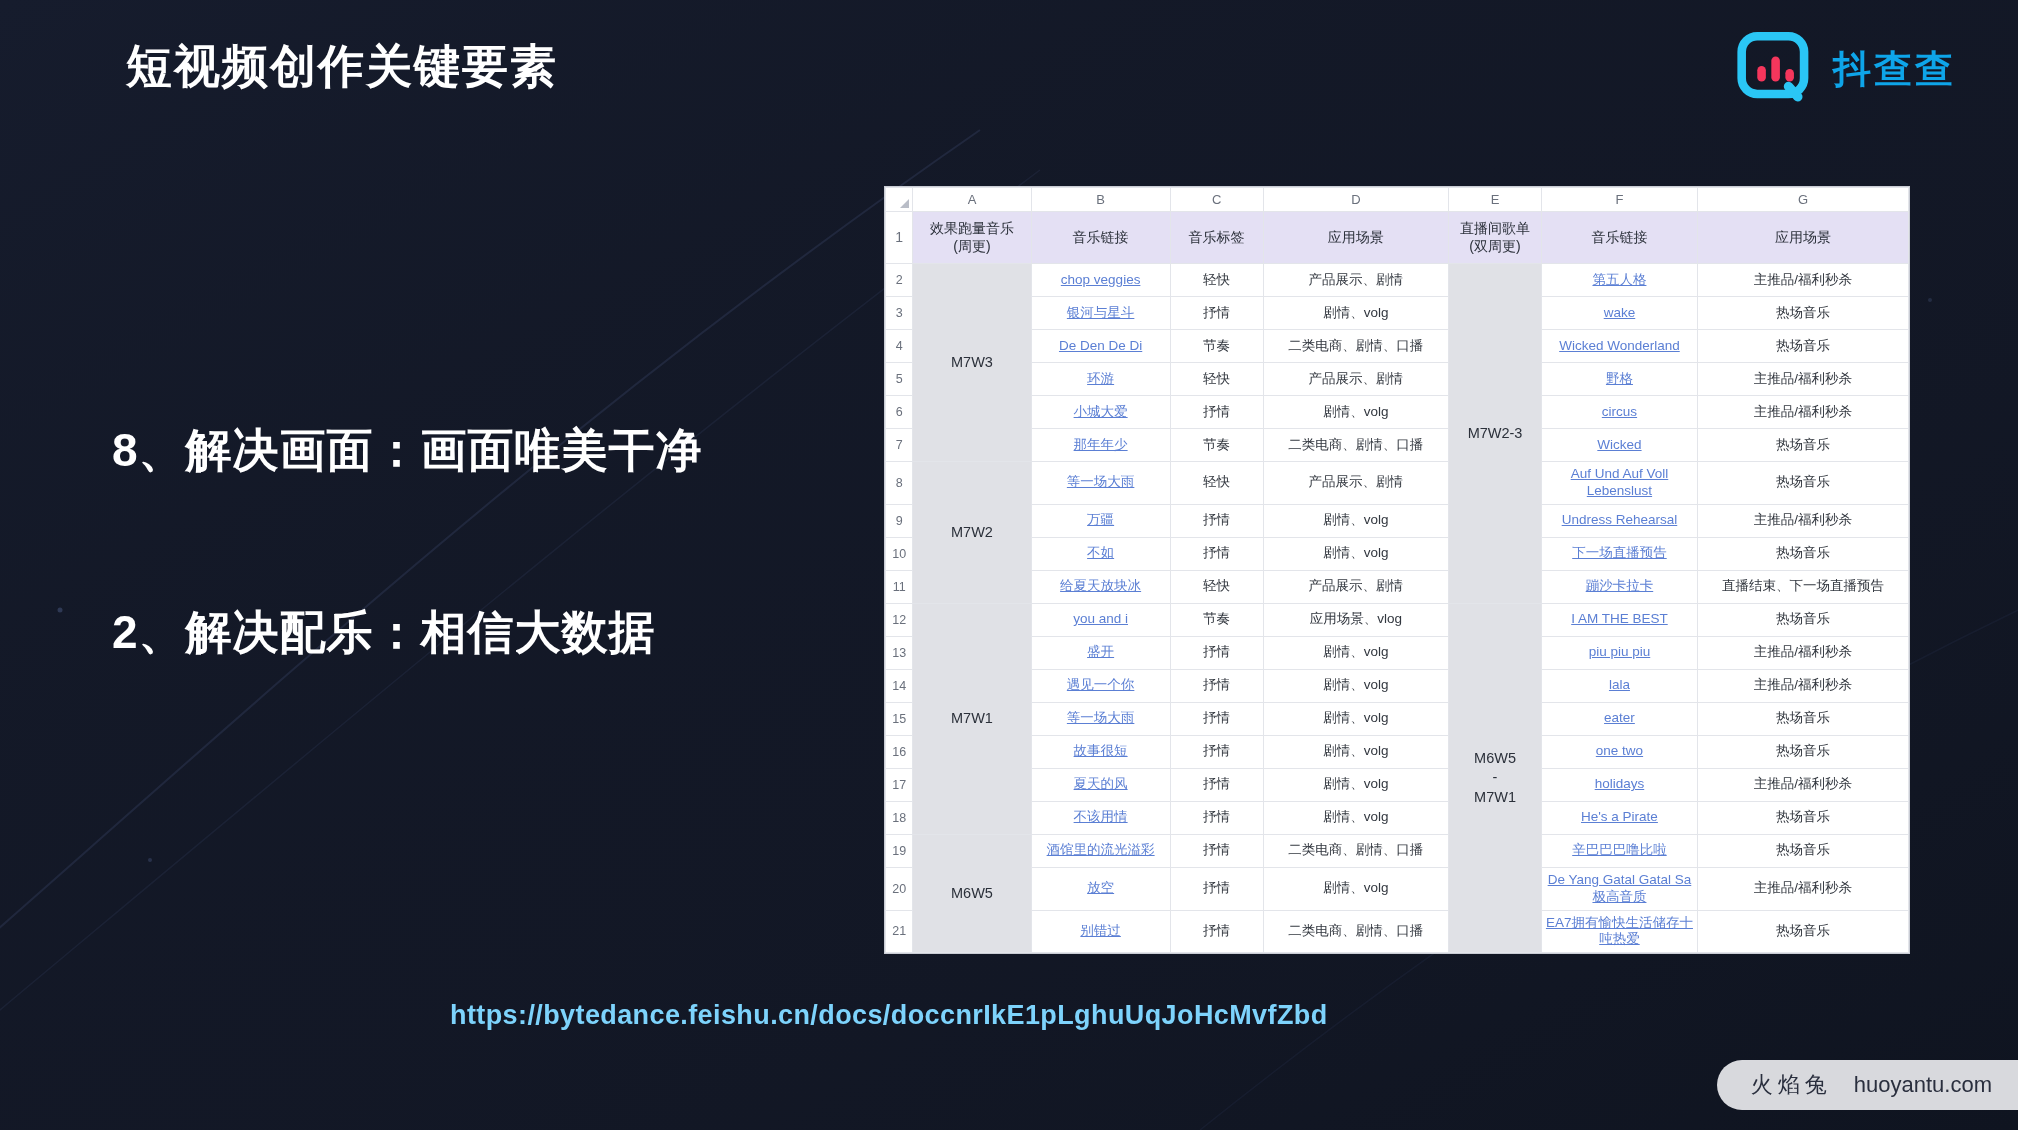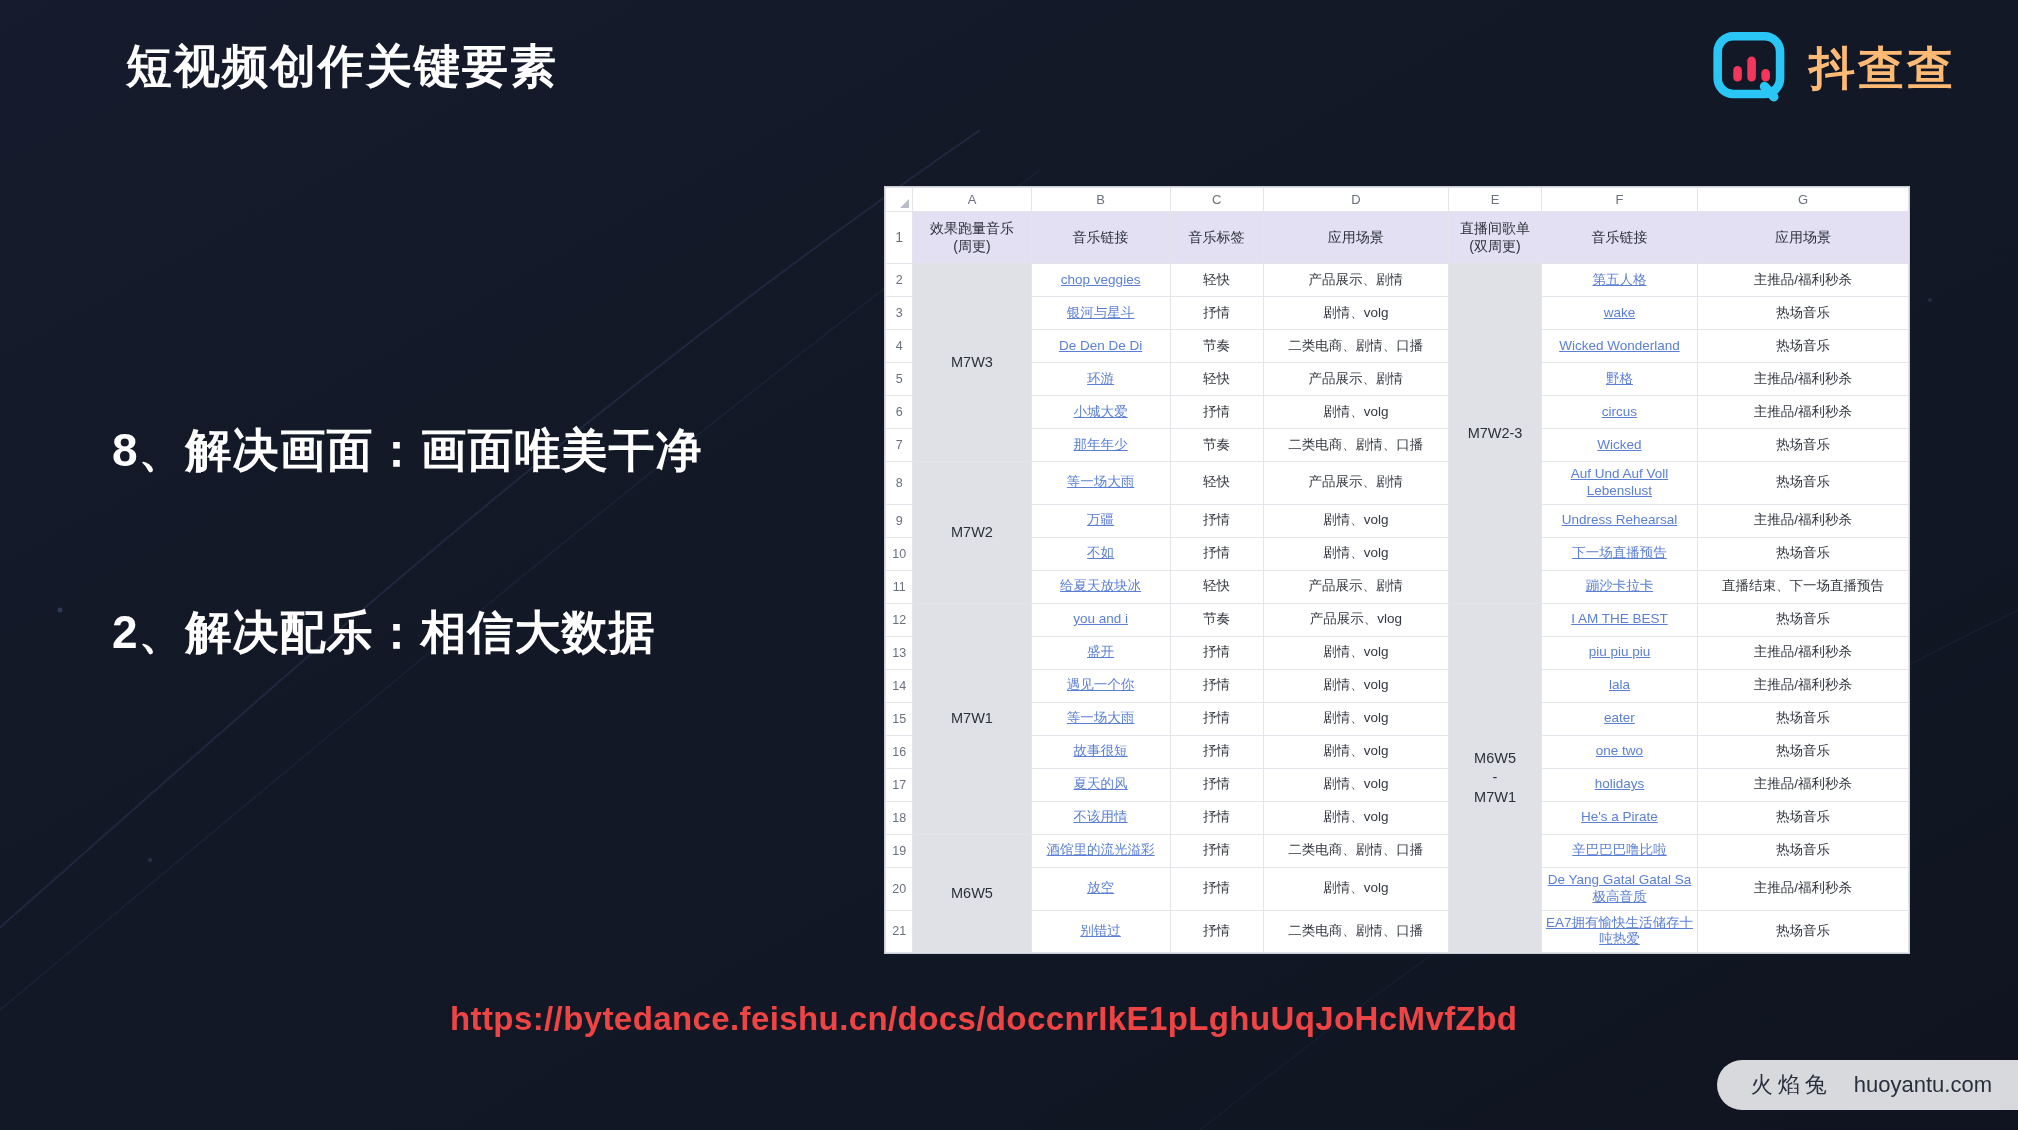--- a/index.html
+++ b/index.html
@@ -25,23 +25,23 @@
   }
   #brand-logo {
     position: absolute;
     right: 62px; top: 30px;
     display: flex;
     align-items: center;
     gap: 18px;
   }
   #brand-logo .mark { width: 78px; height: 78px; display: block; }
   #brand-logo .wordmark {
-    font-size: 46px;
+    font-size: 38px;
     font-weight: 700;
-    color: #fdba74;
+    color: #0ea5e9;
     letter-spacing: 3px;
     white-space: nowrap;
   }
 
   
   .bullet {
     position: absolute;
     left: 112px;
     font-size: 46px;
     font-weight: 700;
@@ -49,23 +49,23 @@
     letter-spacing: 1px;
     white-space: nowrap;
   }
   #bullet-0 { top: 420px; }
   #bullet-1 { top: 602px; }
 
   
   #doc-url {
     position: absolute;
     left: 450px; top: 1000px;
-    font-size: 33px;
+    font-size: 27px;
     font-weight: 700;
-    color: #ef4444;
+    color: #7dd3fc;
     letter-spacing: 0.4px;
     white-space: nowrap;
   }
 
   
   #watermark {
     position: absolute;
     right: 0px; bottom: 20px;
     background: #d8d9dd;
     color: #2a2f3e;
@@ -315,21 +315,21 @@
           <td class="cell">轻快</td>
           <td class="cell">产品展示、剧情</td>
           <td class="link">蹦沙卡拉卡</td>
           <td class="cell">直播结束、下一场直播预告</td>
         </tr>
         <tr class="r-tall">
           <td class="rowhead">12</td>
           <td class="group" rowspan="7">M7W1</td>
           <td class="link">you and i</td>
           <td class="cell">节奏</td>
-          <td class="cell">产品展示、vlog</td>
+          <td class="cell">应用场景、vlog</td>
           <td class="group" rowspan="10"><span>M6W5</span><br><span>-</span><br><span>M7W1</span></td>
           <td class="link">I AM THE BEST</td>
           <td class="cell">热场音乐</td>
         </tr>
         <tr class="r-tall">
           <td class="rowhead">13</td>
           <td class="link">盛开</td>
           <td class="cell">抒情</td>
           <td class="cell">剧情、volg</td>
           <td class="link">piu piu piu</td>

